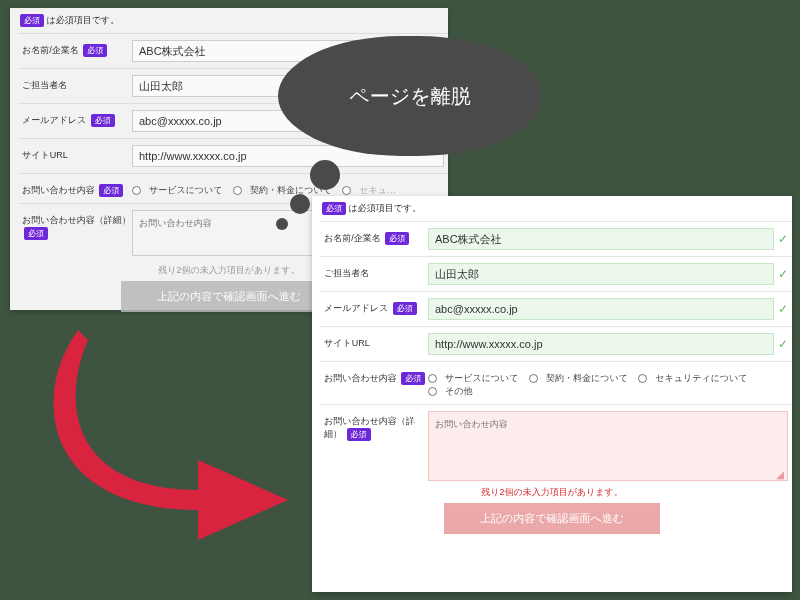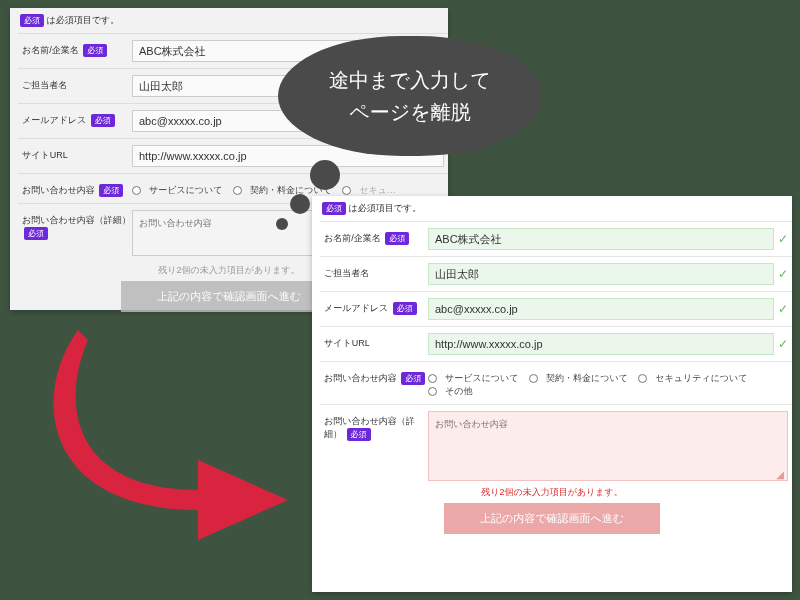--- a/index.html
+++ b/index.html
@@ -200,21 +200,20 @@
   <div class="row">
     <div class="lbl"><span>お問い合わせ内容（詳細）</span> <span class="badge">必須</span></div>
     <div class="val"><textarea class="ta" placeholder="お問い合わせ内容" style=""></textarea></div>
   </div>
 
   <div class="notice" style="color:#999;">残り2個の未入力項目があります。</div>
   <button class="submit" style="background:#b8b8b8;">上記の内容で確認画面へ進む</button>
 </div>
 
 <div class="bubble">
-  <div>途中まで入力して</div>
   <div>ページを離脱</div>
 </div>
 <div class="bubble-dot bd1"></div>
 <div class="bubble-dot bd2"></div>
 <div class="bubble-dot bd3"></div>
 
 <svg class="arrow" viewBox="0 0 260 210">
   <path d="M 40 10
            C 10 80, 30 160, 150 160
            L 150 130

